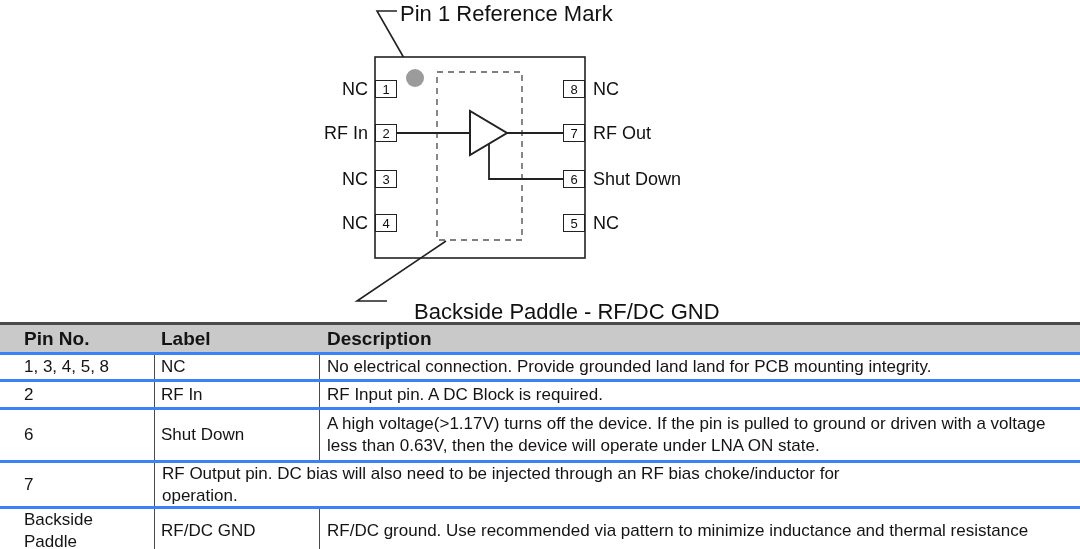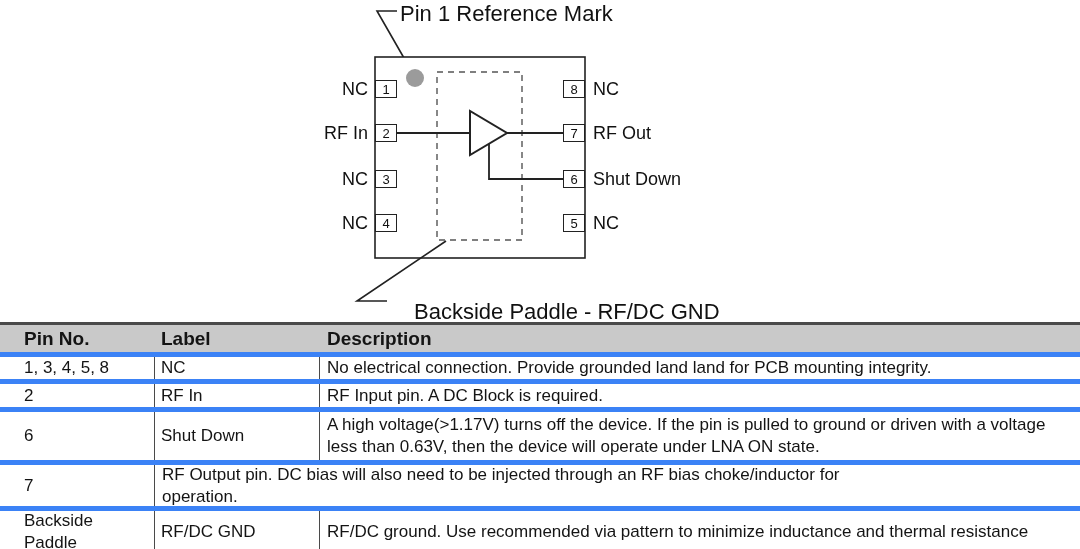--- a/index.html
+++ b/index.html
@@ -15,21 +15,21 @@
   .pin-row { position:absolute; display:flex; align-items:center; height:20px; }
   .pin-row.left { left:240px; width:157px; justify-content:flex-end; gap:7px; }
   .pin-row.right { left:563px; width:240px; justify-content:flex-start; gap:8px; }
   .pin-label { font-size:18px; color:#111; white-space:nowrap; }
   .pin-box { width:22px; height:18px; border:1.4px solid #222; background:#fff;
              display:flex; align-items:center; justify-content:center;
              font-size:13px; line-height:1; color:#111; flex:0 0 auto; }
 
   
   .pintable { position:absolute; left:0; top:322px; width:1080px; border-top:3px solid #4a4a4a; }
-  .t-row { display:flex; width:100%; border-top:5px solid #3b82f6; }
+  .t-row { display:flex; width:100%; border-top:3px solid #3b82f6; }
   .t-row.header { border-top:none; background:#c9c9c9; height:27px; }
   .t-cell { display:flex; align-items:center; font-size:17px; line-height:22px; color:#141414; }
   .c1 { width:155px; padding:2px 6px 2px 24px; border-right:1px solid #4a4a4a; flex:0 0 auto; }
   .c2 { width:165px; padding:6px 6px; border-right:1px solid #4a4a4a; flex:0 0 auto; }
   .c3 { width:760px; padding:2px 5px 2px 7px; flex:0 0 auto; }
   .header .t-cell { font-weight:bold; font-size:19px; border-right:none; }
   .r1 { height:27px; } .r2 { height:28px; } .r3 { height:53px; }
   .r4 { height:46px; } .r5 { height:46px; }
 </style>
 </head>

